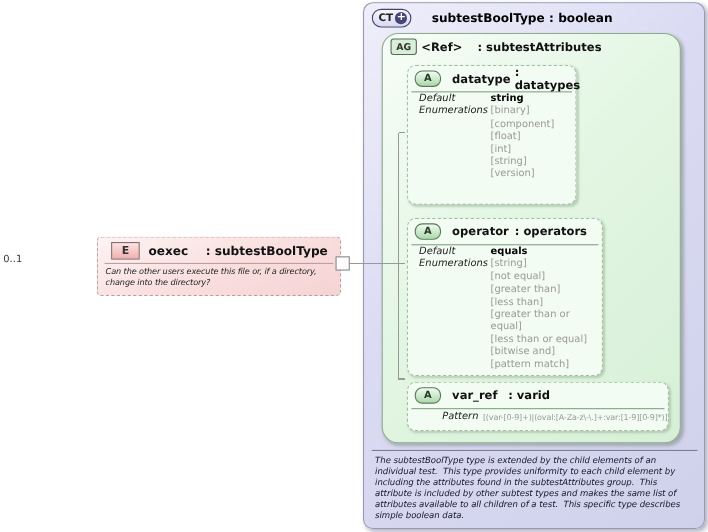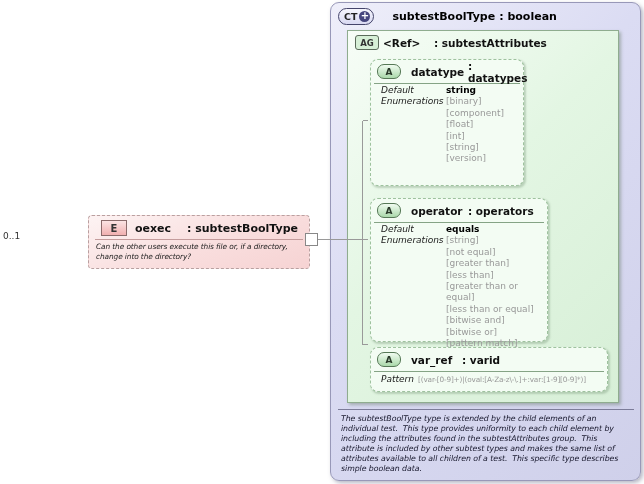--- a/index.html
+++ b/index.html
@@ -32,21 +32,21 @@
             border:1px solid #44446a;border-radius:9px;
             background:linear-gradient(#f6f6fd,#d9d9f2);
             font-size:9.5px;font-weight:bold;color:#222;}
   .plus-circle{display:inline-block;width:11px;height:11px;border-radius:50%;background:#45457e;
                color:#fff;font-size:10px;line-height:10px;text-align:center;font-weight:bold;}
   .ct-title{display:flex;font-weight:bold;font-size:11px;color:#000;}
   .ct-title .t-name{margin-right:4px;}
 
   
   .ag-box{position:absolute;left:16px;top:27px;width:272px;height:373px;box-sizing:border-box;
-          border:1px solid #8fac8f;border-radius:0;
+          border:1px solid #8fac8f;border-radius:15px;
           background:linear-gradient(135deg,#f7fdf7 0%,#e3f6e3 45%,#d7efd7 100%);
           box-shadow:2px 2px 3px rgba(100,120,100,0.45);}
   .ag-header{position:absolute;left:7px;top:4px;display:flex;align-items:center;}
   .ag-badge{display:inline-flex;align-items:center;justify-content:center;width:22px;height:13px;
             border:1px solid #5a6a5a;border-radius:3px;background:#d6efd6;
             font-size:8.5px;font-weight:bold;color:#333;flex:none;}
   .ag-name{font-weight:bold;font-size:10.5px;margin-left:4px;width:51px;flex:none;}
   .ag-type{font-weight:bold;font-size:10.5px;}
 
   
@@ -61,21 +61,21 @@
            background:linear-gradient(#f0fbf0,#abd9ab);
            font-size:9px;font-weight:bold;color:#2a3a2a;flex:none;}
   .attr-name{font-weight:bold;font-size:10.5px;margin-left:10px;width:57px;flex:none;}
   .attr-name.narrow{width:51px;}
   .attr-type{font-weight:bold;font-size:10.5px;}
   .attr-sep{border-top:1px solid #85a385;margin:2px 3px 1px 3px;}
   .prop-row{display:flex;padding-left:10px;font-size:9px;line-height:11.4px;}
   .prop-label{width:65px;font-style:italic;color:#1a1a1a;flex:none;}
   .prop-value{color:#999;}
   .prop-value.default{color:#000;font-weight:bold;}
-  .prop-row.pattern{line-height:13px;}
+  .prop-row.pattern{line-height:13px;margin-left:21px;}
   .prop-row.pattern .prop-label{width:37px;}
   .prop-value.pattern{font-size:7.3px;letter-spacing:-0.15px;line-height:13px;}
 
   
   .desc-block{position:absolute;left:7px;right:6px;top:406px;border-top:1px solid #7c7c99;
               padding:4px 2px 0 3px;font-style:italic;font-size:7.8px;line-height:10px;
               letter-spacing:-0.05px;color:#15152a;white-space:pre-wrap;}
 
   
   .connector-svg{position:absolute;left:0;top:0;width:644px;height:484px;pointer-events:none;}
@@ -188,24 +188,20 @@
         <div class="prop-row">
             <span class="prop-label"></span>
             <span class="prop-value">[less than or equal]</span>
           </div>
         <div class="prop-row">
             <span class="prop-label"></span>
             <span class="prop-value">[bitwise and]</span>
           </div>
         <div class="prop-row">
             <span class="prop-label"></span>
-            <span class="prop-value">[bitwise or]</span>
-          </div>
-        <div class="prop-row">
-            <span class="prop-label"></span>
             <span class="prop-value">[pattern match]</span>
           </div>
       </div>
 
       <div class="attr-box attr-varref">
         <div class="attr-header">
           <span class="a-badge">A</span>
           <span class="attr-name narrow">var_ref</span>
           <span class="attr-type">: varid</span>
         </div>

